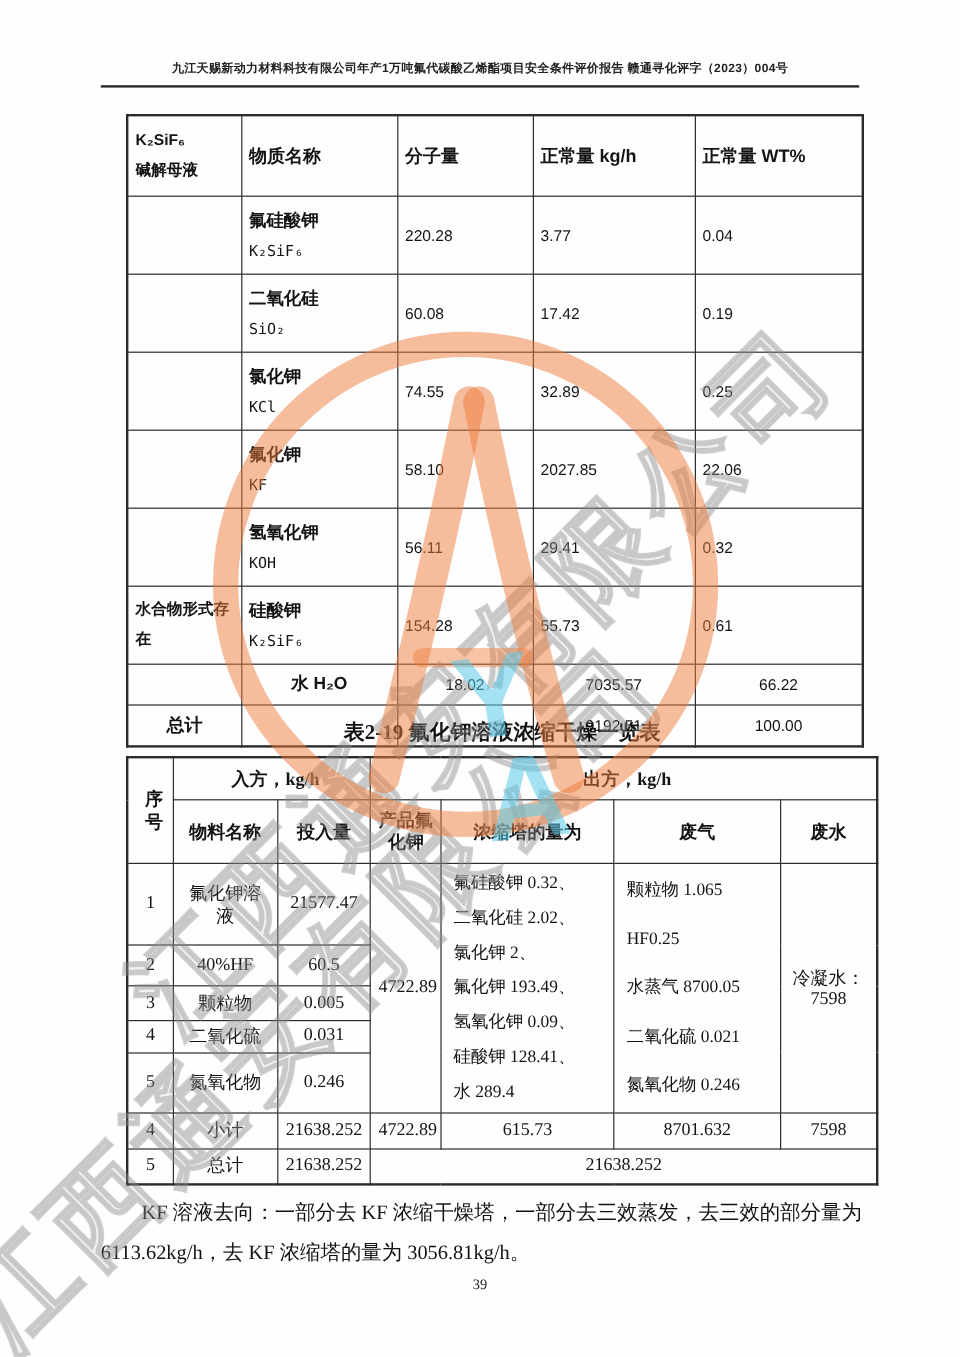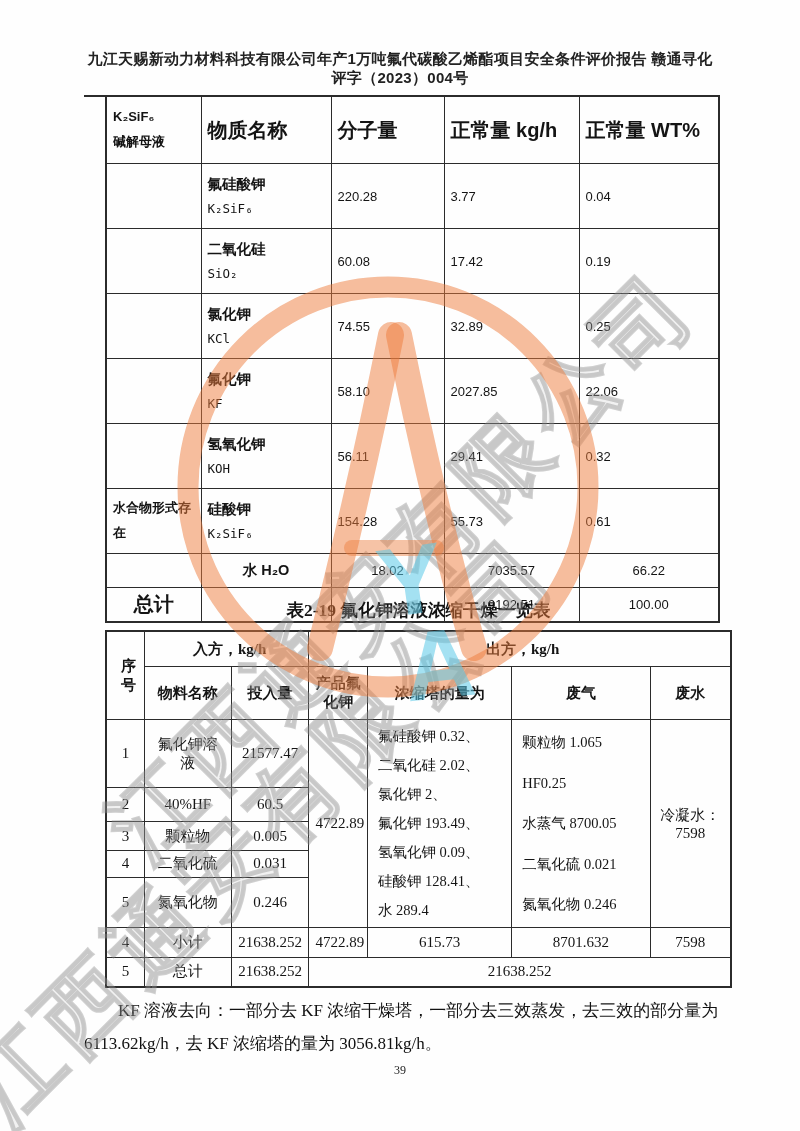--- a/index.html
+++ b/index.html
@@ -1,26 +1,26 @@
 <!DOCTYPE html>
 <html><head>
 <meta charset="utf-8">
 <style>
   html,body{margin:0;padding:0;background:#e8e8e8;}
   .page{position:relative;width:800px;height:1131px;background:#fefefe;margin:0 auto;overflow:hidden;
         font-family:"Liberation Serif","DejaVu Serif",serif;color:#141414;}
   
   .doc-header{position:absolute;top:50px;left:84px;width:632px;text-align:center;
       font-family:"Liberation Sans","DejaVu Sans",sans-serif;font-weight:bold;
-      font-size:15px;letter-spacing:.3px;padding-bottom:7px;border-bottom:2px solid #2b2b2b;color:#222;}
+      font-size:10px;letter-spacing:.3px;padding-bottom:7px;border-bottom:2px solid #2b2b2b;color:#222;}
   
   table{border-collapse:collapse;table-layout:fixed;border:2px solid #2b2b2b;background:transparent;}
   td{border:1px solid #2b2b2b;padding:2px 6px;vertical-align:middle;overflow:hidden;}
   .pre{white-space:pre-line;}
-  .cn-b{font-family:"Liberation Sans","DejaVu Sans",sans-serif;font-weight:bold;font-size:20px;}
+  .cn-b{font-family:"Liberation Sans","DejaVu Sans",sans-serif;font-weight:bold;font-size:15px;}
   .num{font-family:Liberation Sans, sans-serif;font-size:13px;}
   
   .t1{position:absolute;top:95px;left:105px;width:613px;}
   .t1 .hrow td{height:62px;}
   .t1 .r2 td{height:60px;}
   .t1 .r1 td{height:29px;text-align:center;}
   .t1 .name div.nm{font-family:"Liberation Sans","DejaVu Sans",sans-serif;font-weight:bold;font-size:14.5px;line-height:1.2;}
   .t1 .name div.fm{font-family:"DejaVu Sans Mono","Liberation Mono",monospace;font-size:12.5px;margin-top:10px;line-height:1;}
   .t1 .corner{font-family:"Liberation Sans","DejaVu Sans",sans-serif;font-weight:bold;font-size:13px;line-height:1.9;}
   

